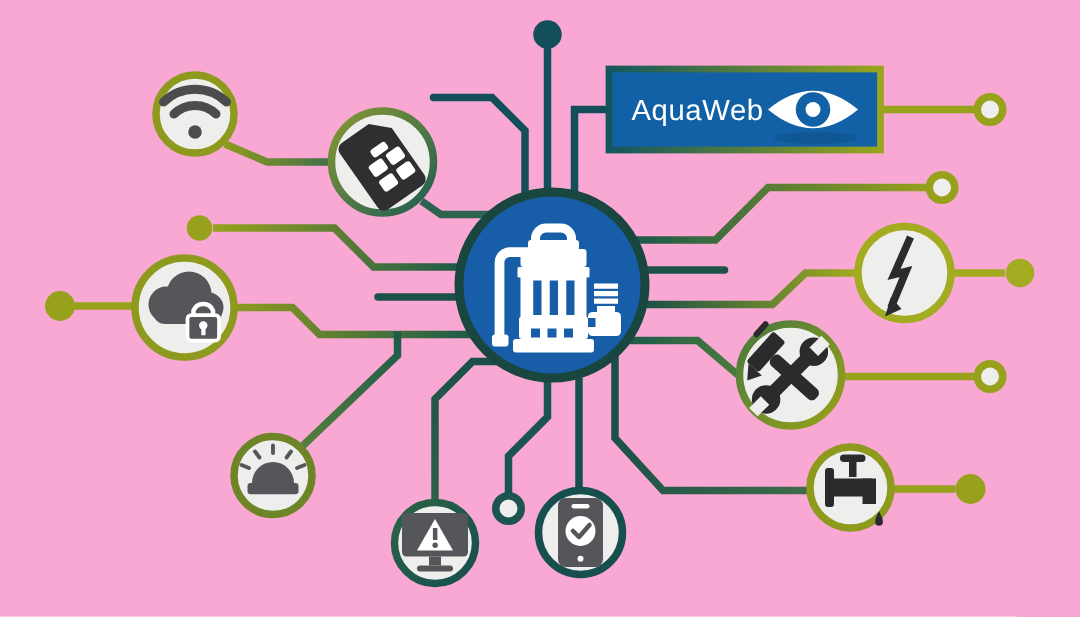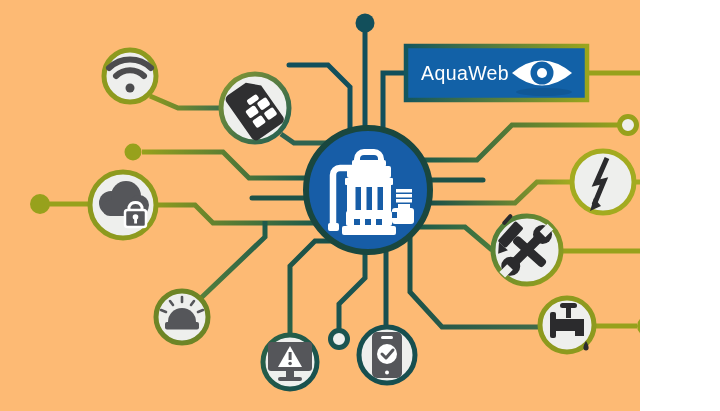--- a/index.html
+++ b/index.html
@@ -1,20 +1,20 @@
 <!DOCTYPE html>
 <html><head>
 <meta charset="utf-8">
 <style>
   html,body{margin:0;padding:0;}
   body{font-family:"Liberation Sans", sans-serif;}
   .stage{
     position:relative;
-    width:640px;height:411px;
-    background:#fdba74;
+    width:720px;height:411px;
+    background:#f9a8d4;
     overflow:hidden;
   }
   svg{display:block;}
   text.badge-label{
     font-family:"Liberation Sans", sans-serif;
     font-size:19.5px;
     font-weight:400;
     letter-spacing:0.4px;
     fill:#ffffff;
   }

